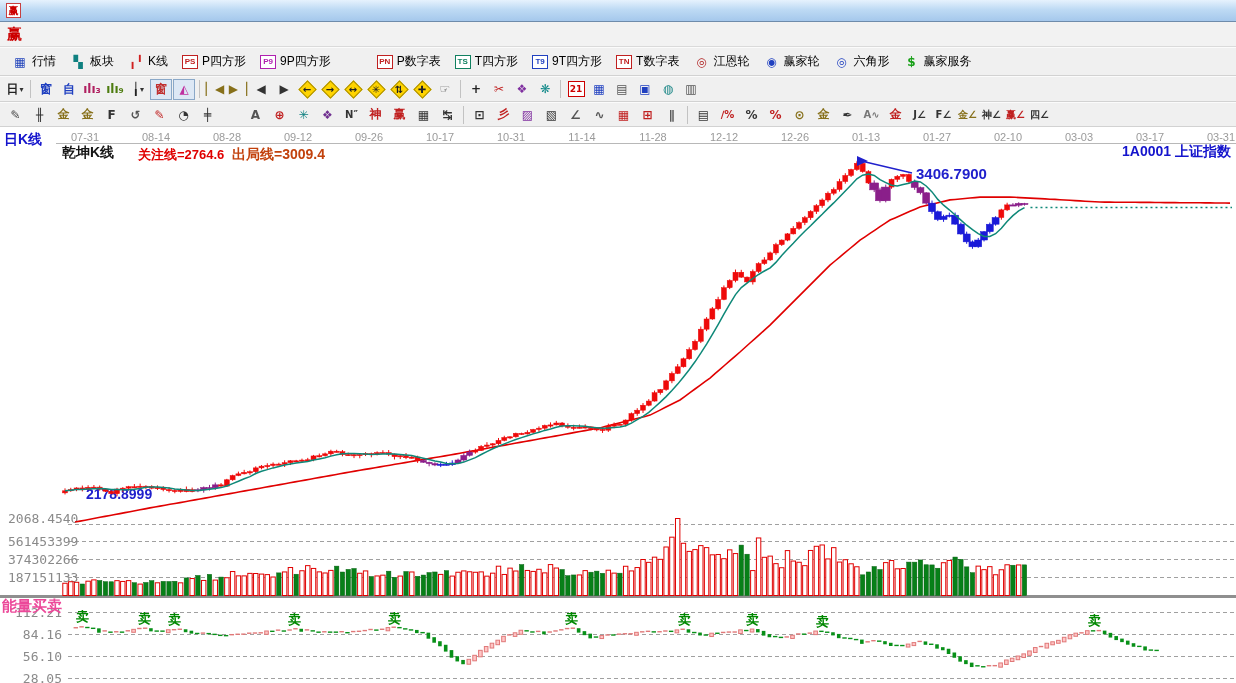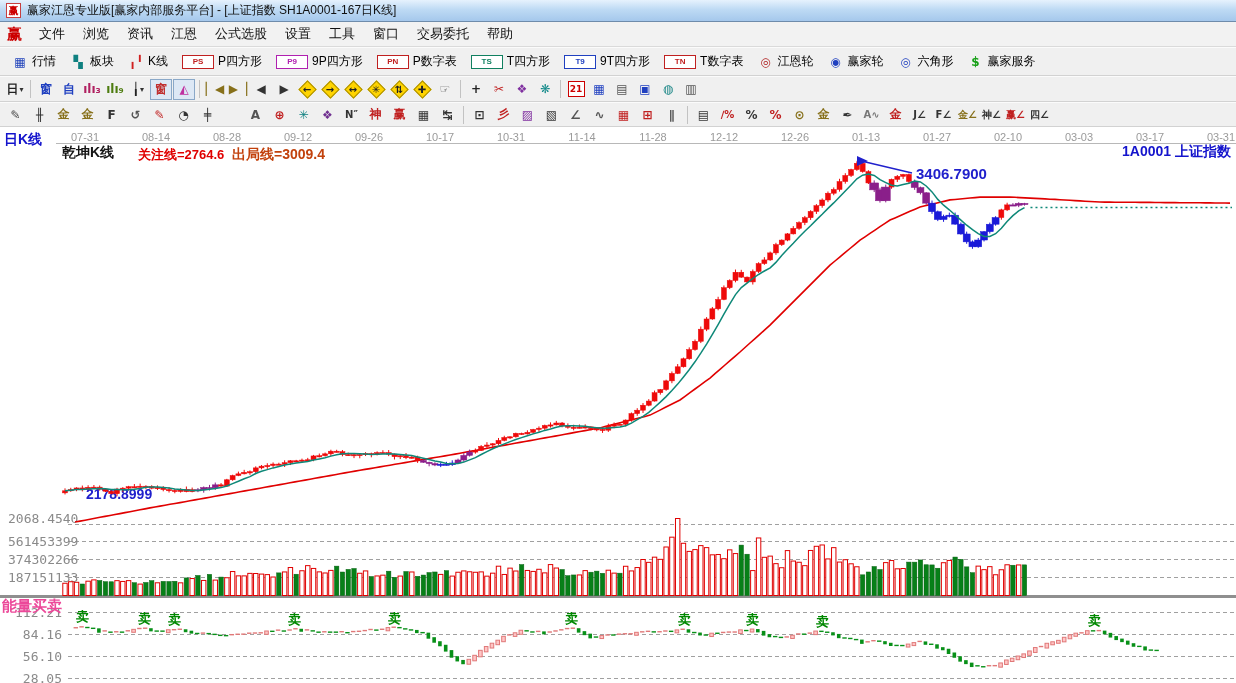--- a/index.html
+++ b/index.html
@@ -13,21 +13,21 @@
 .menubar{height:25px;background:#f2f2f2;display:flex;align-items:center;padding:0 4px;
   border-bottom:1px solid #dadada;font-size:13px;color:#111}
 .menu-logo{color:#c00;font-weight:bold;font-size:15px;margin:0 8px 0 3px}
 .menu-item{padding:3px 9px;cursor:default}
 .toolbar{display:flex;align-items:center;background:#f0f0f0;border-top:1px solid #fbfbfb;
   border-bottom:1px solid #d2d2d2}
 .tb1{height:29px;padding:0 6px;font-size:12px;gap:2px}
 .tb1 .tbtn{display:flex;align-items:center;gap:4px;padding:2px 5px;border:1px solid transparent;cursor:default}
 .icon16{width:16px;height:16px;display:flex;align-items:center;justify-content:center;
   font-size:12px;font-weight:bold;font-family:"DejaVu Sans",sans-serif}
-.iconbox{width:32px;height:14px;border:1px solid currentColor;background:#fff;
+.iconbox{width:16px;height:14px;border:1px solid currentColor;background:#fff;
   font-size:8px;font-weight:bold;display:flex;align-items:center;justify-content:center}
 .tb2{height:26px;padding:0 4px;gap:1px}
 .nbtn{width:22px;height:21px;display:flex;align-items:center;justify-content:center;
   font-size:12px;font-weight:bold;border:1px solid transparent;position:relative;cursor:default;
   font-family:"DejaVu Sans",sans-serif}
 .nbtn.pressed{border:1px solid #8aa8c8;background:#dde8f5}
 .nbtn .arr{font-size:8px;color:#333;margin-left:1px}
 .dia-bg{position:absolute;left:4px;top:3px;width:13px;height:13px;background:#ffd400;
   border:1px solid #a98e00;transform:rotate(45deg)}
 .dia-glyph{position:relative;font-size:10px;color:#222;font-weight:bold}
@@ -47,37 +47,24 @@
 .lbl-watch{left:138px;top:19px;color:#e00000;font-size:13px;font-weight:bold}
 .lbl-exit{left:232px;top:19px;color:#c2410c;font-size:14px;font-weight:bold}
 .lbl-sym{right:5px;top:16px;color:#1414cc;font-weight:bold;font-size:14px}
 .lbl-ind{left:2px;top:470px;color:#ec4899;font-weight:bold;font-size:15px}
 </style>
 </head>
 <body>
 
 <div class="titlebar">
   <span class="app-icon">赢</span>
-  <span>赢家江恩专业版[赢家内部服务平台] - [上证指数  SH1A0001-167日K线]</span>
 </div>
 
 <div class="menubar">
   <span class="menu-logo">赢</span>
-  <div id="menu-items" style="display:flex">
-      <span class="menu-item">文件</span>
-      <span class="menu-item">浏览</span>
-      <span class="menu-item">资讯</span>
-      <span class="menu-item">江恩</span>
-      <span class="menu-item">公式选股</span>
-      <span class="menu-item">设置</span>
-      <span class="menu-item">工具</span>
-      <span class="menu-item">窗口</span>
-      <span class="menu-item">交易委托</span>
-      <span class="menu-item">帮助</span>
-    </div>
 </div>
 
 <div class="toolbar tb1" id="toolbar-main">
     <span class="tbtn">
       <span class="icon16" style="color: rgb(34, 68, 187);">▦</span>
       <span>行情</span>
     </span>
     <span class="tbtn">
       <span class="icon16" style="color: rgb(15, 128, 128);">▚</span>
       <span>板块</span>
@@ -88,21 +75,21 @@
     </span>
     <span class="tbtn">
       <span class="iconbox" style="color: rgb(192, 32, 32);">PS</span>
       <span>P四方形</span>
     </span>
     <span class="tbtn">
       <span class="iconbox" style="color: rgb(176, 32, 176);">P9</span>
       <span>9P四方形</span>
     </span>
     <span class="tbtn">
-      <span class="iconbox" style="color: rgb(192, 32, 32);">PN</span>
+      <span class="iconbox" style="color: rgb(192, 32, 32); margin-left: 32px;">PN</span>
       <span>P数字表</span>
     </span>
     <span class="tbtn">
       <span class="iconbox" style="color: rgb(16, 128, 96);">TS</span>
       <span>T四方形</span>
     </span>
     <span class="tbtn">
       <span class="iconbox" style="color: rgb(32, 64, 192);">T9</span>
       <span>9T四方形</span>
     </span>

